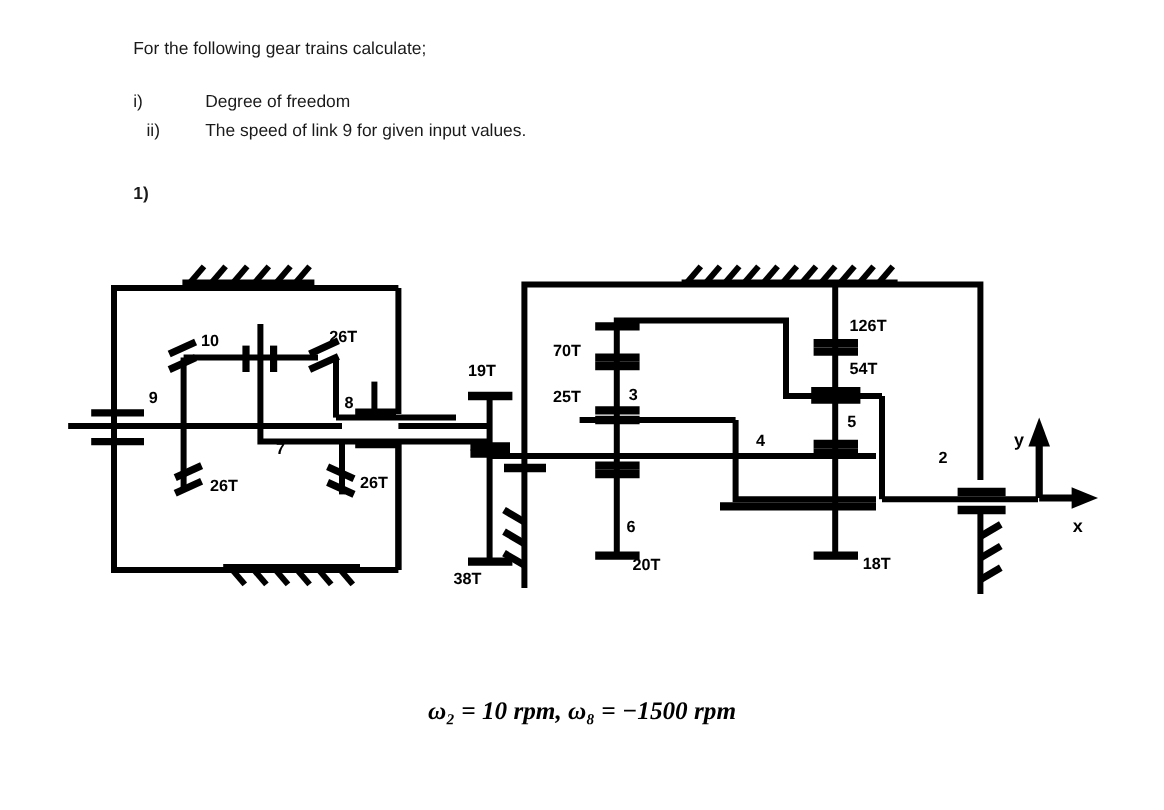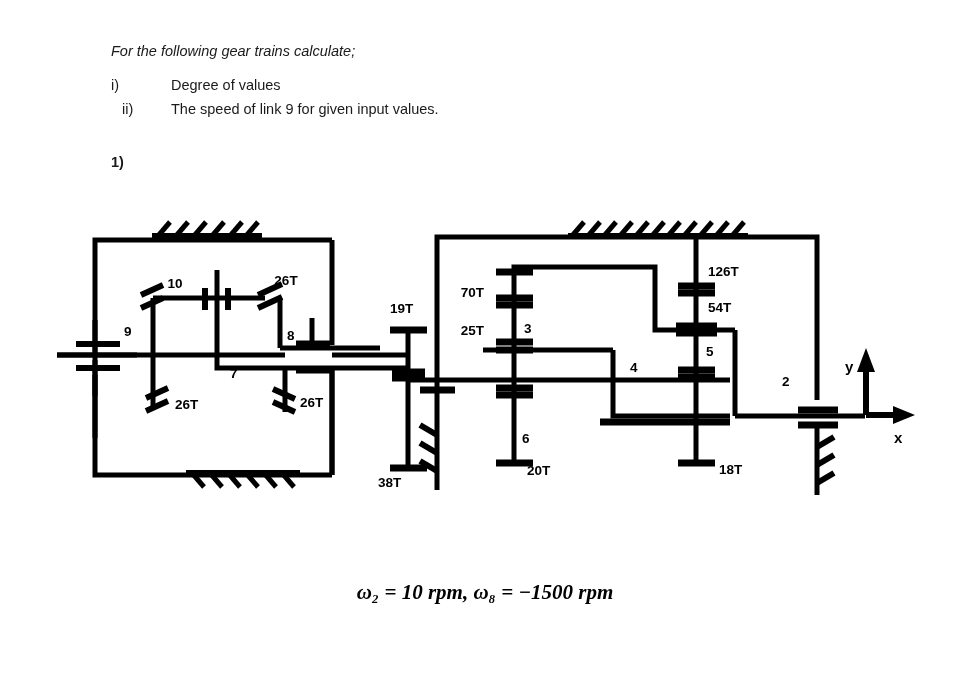--- a/index.html
+++ b/index.html
@@ -22,21 +22,21 @@
     height: 675px;
   }
   .qtext {
     position: absolute;
     font-family: "Liberation Sans", sans-serif;
     font-size: 14.5px;
     color: #1a1a1a;
     white-space: pre;
     line-height: 1.2;
   }
-  #prompt-line { left: 111px; top: 43px; font-style: italic; }
+  #prompt-line { left: 111px; top: 33px; }
   #item-i-marker { left: 111px; top: 77px; }
   #item-i-text   { left: 171px; top: 77px; }
   #item-ii-marker{ left: 122px; top: 101px; }
   #item-ii-text  { left: 171px; top: 101px; }
   #problem-number{ left: 111px; top: 154px; font-weight: bold; }
 
   #diagram {
     position: absolute;
     left: 0;
     top: 200px;
@@ -65,21 +65,21 @@
   .axis-lbl { font-size: 15px; }
 </style>
 </head>
 <body>
 
 <div id="page">
 
   <div class="qtext" id="prompt-line">For the following gear trains calculate;</div>
 
   <div class="qtext" id="item-i-marker">i)</div>
-  <div class="qtext" id="item-i-text">Degree of values</div>
+  <div class="qtext" id="item-i-text">Degree of freedom</div>
 
   <div class="qtext" id="item-ii-marker">ii)</div>
   <div class="qtext" id="item-ii-text">The speed of link 9 for given input values.</div>
 
   <div class="qtext" id="problem-number">1)</div>
 
   <div id="diagram">
     <svg width="970" height="330" viewBox="0 0 970 330" xmlns="http://www.w3.org/2000/svg">
 
       <g stroke="#000000" fill="none" stroke-linecap="butt">

